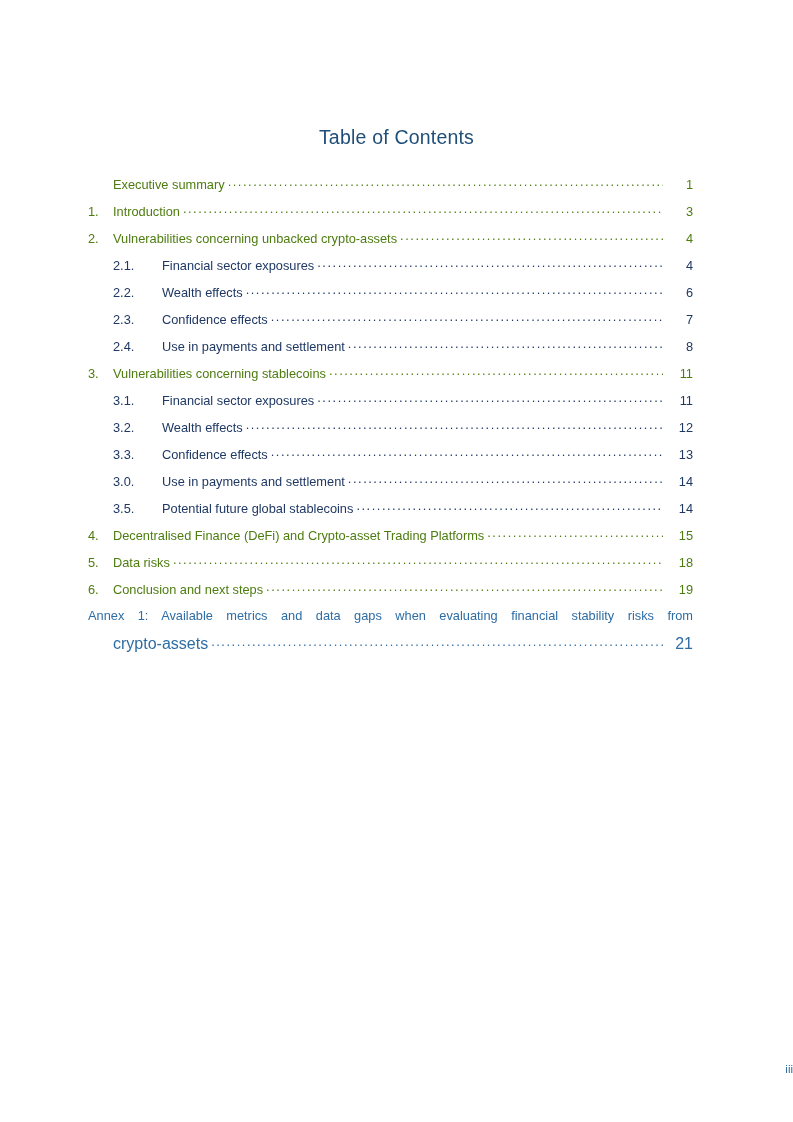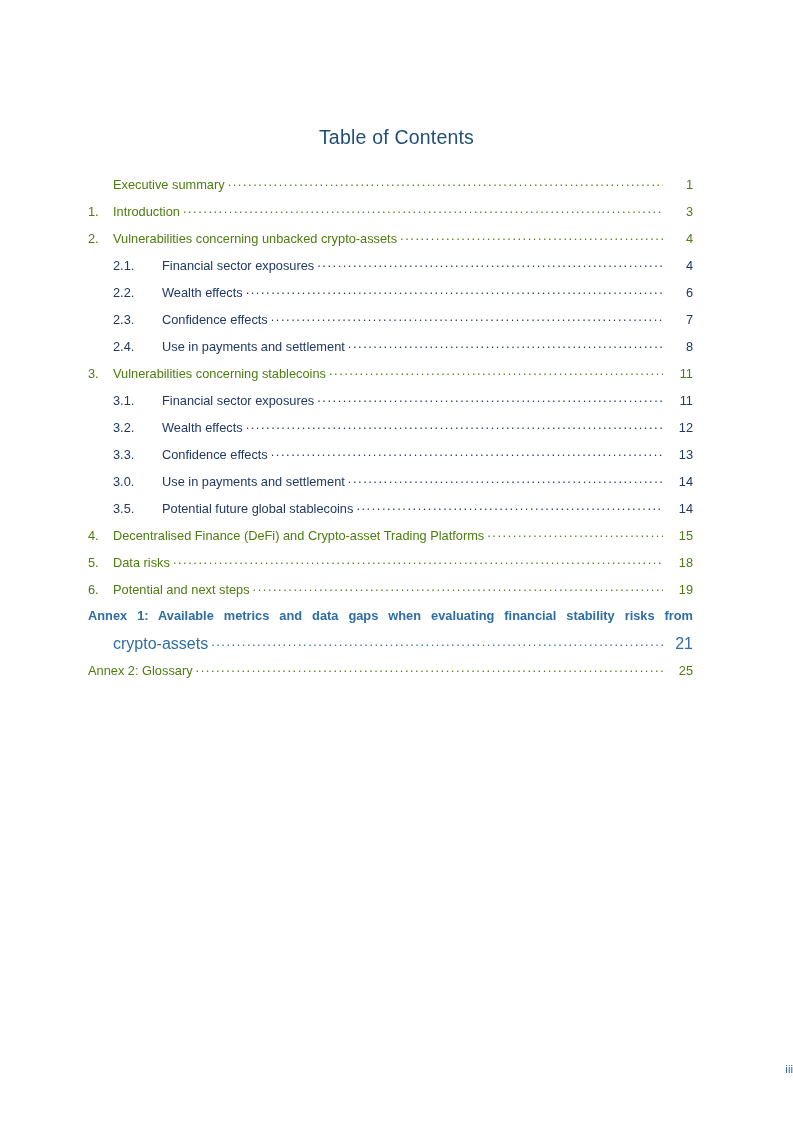--- a/index.html
+++ b/index.html
@@ -90,21 +90,20 @@
     height: 27px;
     align-items: baseline;
     width: 605px;
   }
   .annex-justify {
     width: 605px;
     text-align: justify;
     text-align-last: justify;
     font-size: 12.8px;
     white-space: normal;
-    font-weight: bold;
   }
   .annex-line2 {
     display: flex;
     align-items: baseline;
     height: 27px;
     padding-left: 25px;
     width: 580px;
     font-size: 16px;
   }
   .folio {
@@ -210,38 +209,31 @@
         <span class="pageno">15</span>
       </div>
       <div class="toc-row lvl1">
         <span class="num">5.</span>
         <span class="label">Data risks</span>
         <span class="leader"></span>
         <span class="pageno">18</span>
       </div>
       <div class="toc-row lvl1">
         <span class="num">6.</span>
-        <span class="label">Potential and next steps</span>
+        <span class="label">Conclusion and next steps</span>
         <span class="leader"></span>
         <span class="pageno">19</span>
       </div>
       <div class="toc-annex">
         <div class="annex-line1">
           <span class="annex-justify">Annex 1: Available metrics and data gaps when evaluating financial stability risks from</span>
         </div>
         <div class="annex-line2">
           <span class="label">crypto-assets</span>
           <span class="leader"></span>
           <span class="pageno">21</span>
         </div>
       </div>
-      <div class="toc-annex">
-        <div class="toc-row lvl1">
-          <span class="label">Annex 2: Glossary</span>
-          <span class="leader"></span>
-          <span class="pageno">25</span>
-        </div>
-      </div>
     </div>
 
   <div class="folio">iii</div>
 
 </div>
 
 </body></html>

